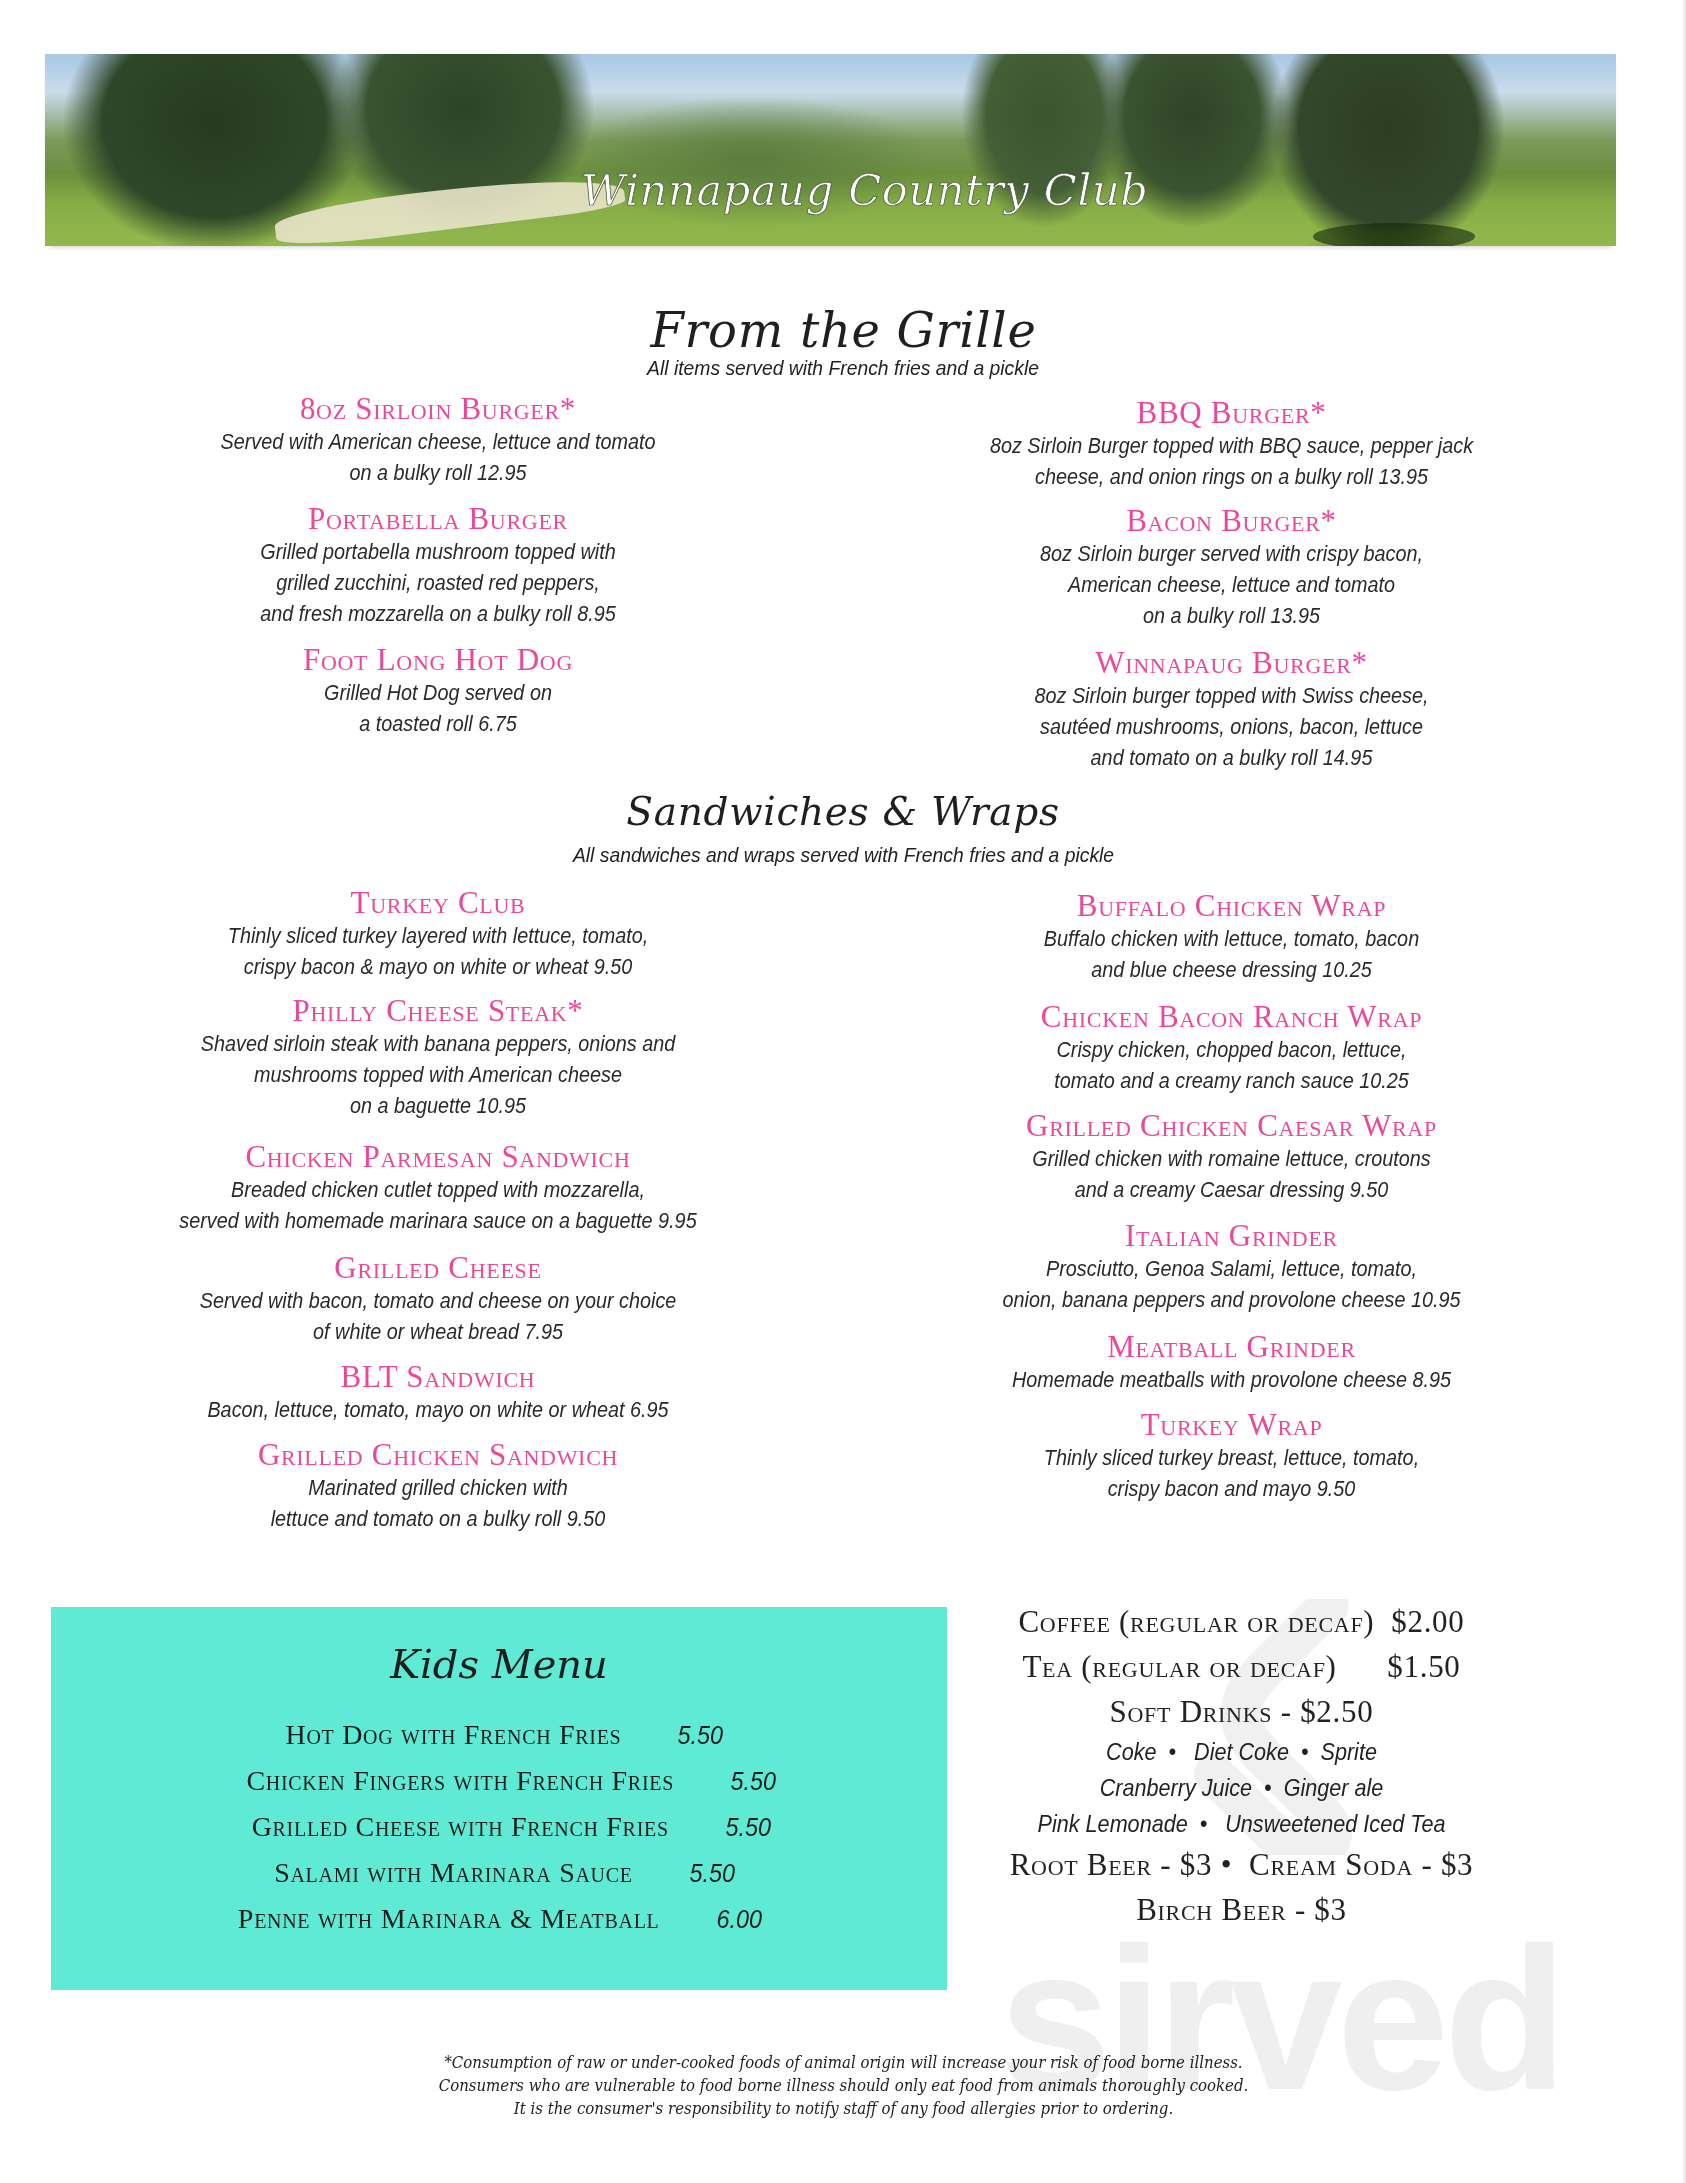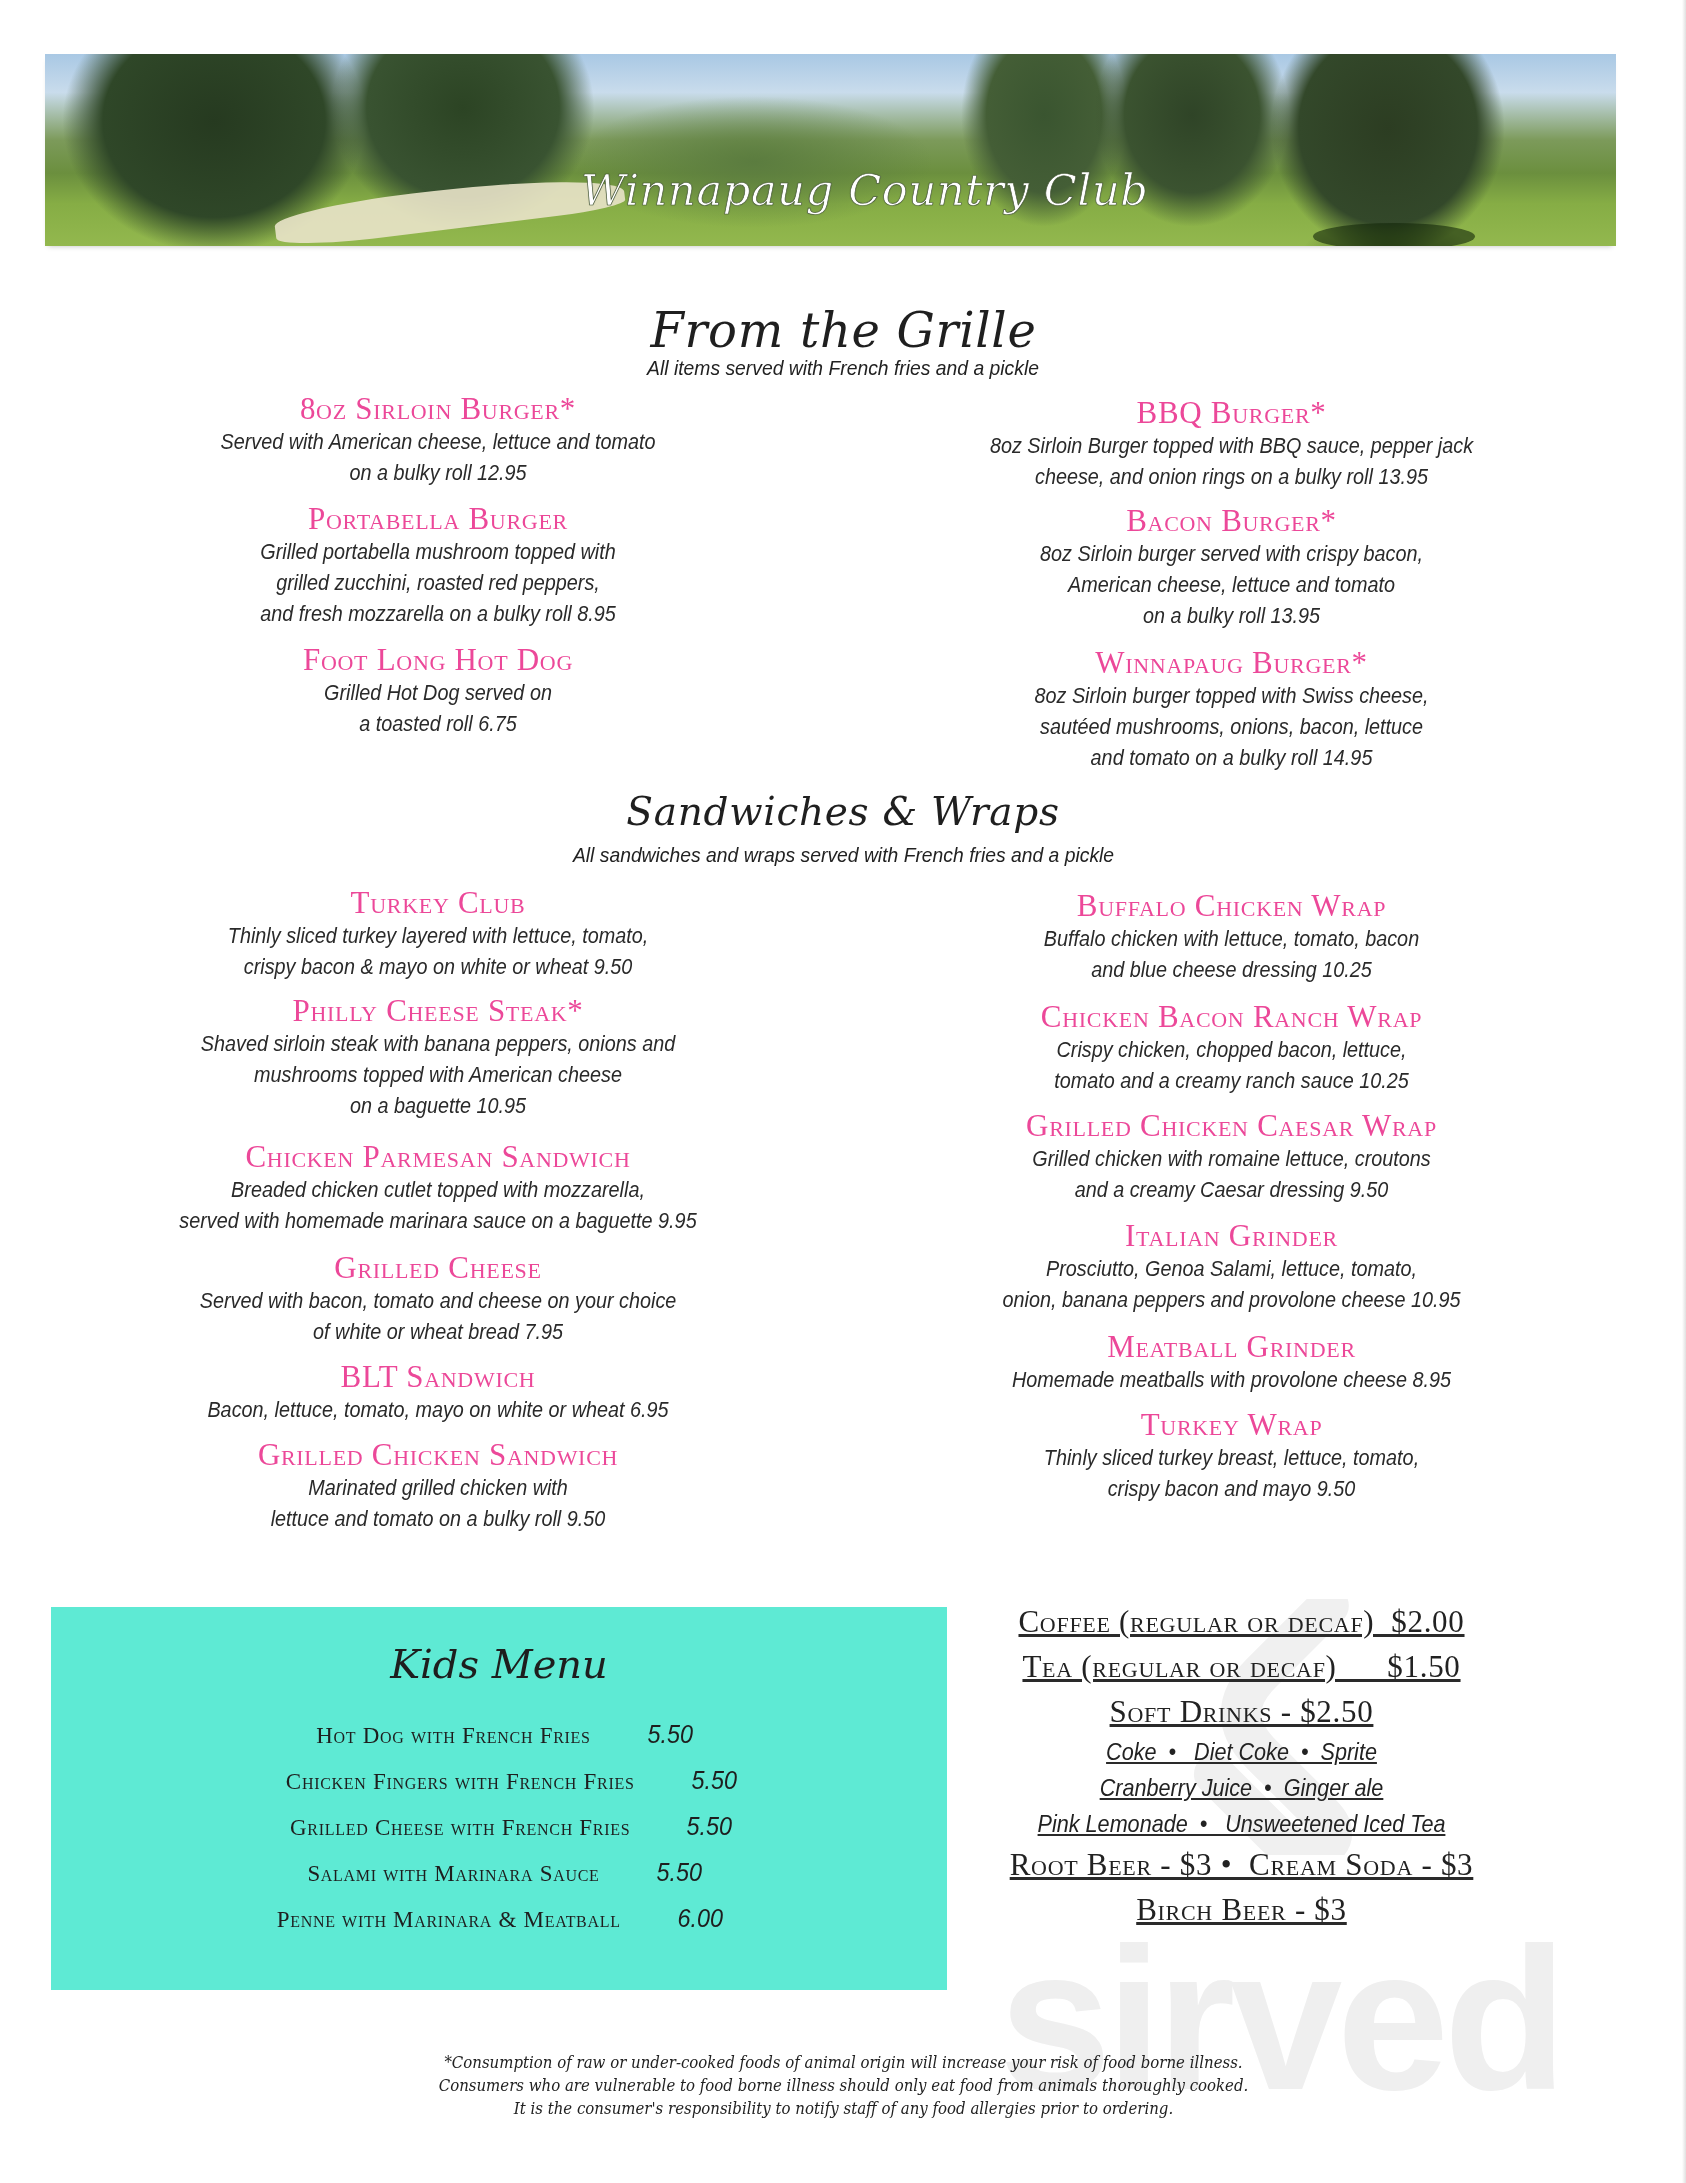--- a/index.html
+++ b/index.html
@@ -70,30 +70,30 @@
       background: #5eead4;
     }
     .kids-title {
       position: absolute; left: 0; width: 100%; top: 34px; text-align: center;
       font-family: "DejaVu Serif", serif; font-style: italic; font-size: 40px; color: #1e1e1e;
     }
     .kids-row {
       position: absolute; left: 0; width: 100%; display: flex; justify-content: center; align-items: baseline;
     }
     .kids-name {
-      font-family: "Liberation Serif", serif; font-variant: small-caps; font-size: 23px;
+      font-family: "Liberation Serif", serif; font-variant: small-caps; font-size: 28px;
       color: #1e1e1e; letter-spacing: 0.7px;
     }
     .kids-price {
       font-family: "Liberation Sans", sans-serif; font-style: italic; font-size: 26px;
       color: #1e1e1e; margin-left: 54px; transform: scaleX(0.9);
     }
 
     
-    .drinks { position: absolute; left: 904px; top: 1599px; width: 675px; text-align: center; text-decoration: underline; }
+    .drinks { position: absolute; left: 904px; top: 1599px; width: 675px; text-align: center; }
     .drink-line {
       display: block; font-family: "Liberation Serif", serif; font-variant: small-caps;
       font-size: 31px; line-height: 45px; color: #222; letter-spacing: 0.7px; white-space: pre;
     }
     .soft-line {
       display: block; font-family: "Liberation Sans", sans-serif; font-style: italic;
       font-size: 24px; line-height: 36px; color: #222; transform: scaleX(0.9); white-space: pre;
     }
 
     

